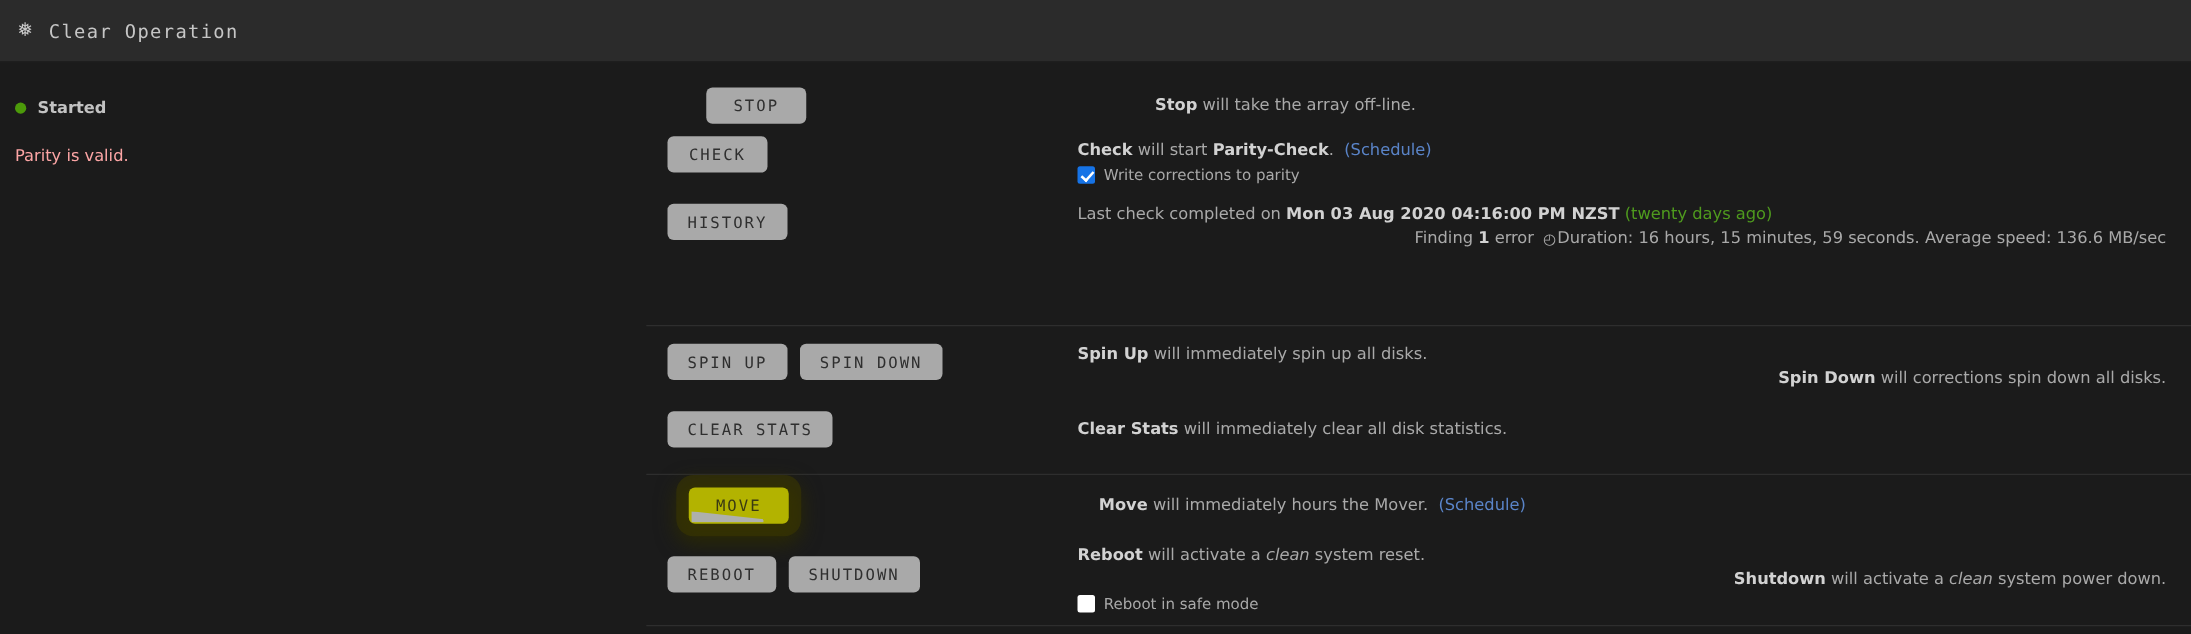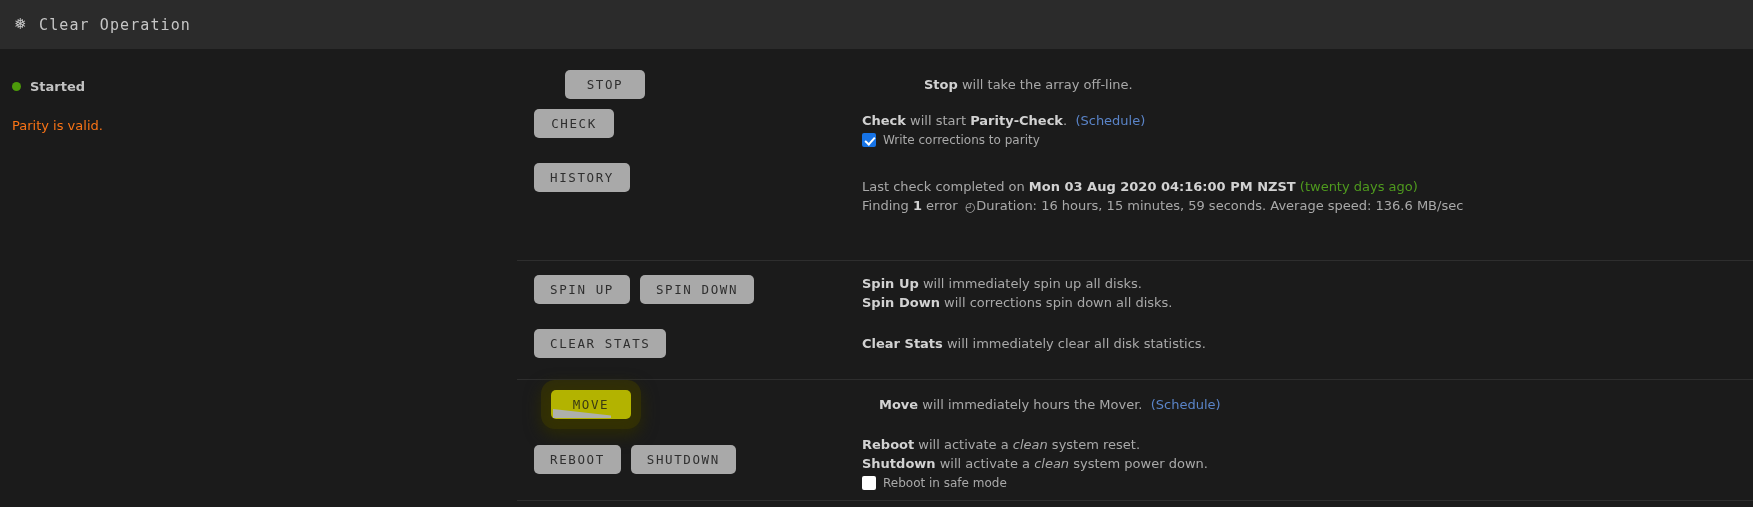--- a/index.html
+++ b/index.html
@@ -124,33 +124,33 @@
   }
   .dot {
     width: 9px;
     height: 9px;
     border-radius: 50%;
     background: #4c9a0a;
     display: inline-block;
     flex: 0 0 9px;
   }
   .parity-text {
-    color: #f97316;
+    color: #fca5a5;
     font-size: 13px;
   }
 
   
   .desc {
     line-height: 1.22;
     color: #a9a9a9;
     font-size: 13px;
   }
   .desc b, .desc strong { color: #d2d2d2; font-weight: bold; }
   .desc i, .desc em { font-style: italic; }
-  .desc-line + .desc-line { margin-top: 3px; }
+  .desc-line + .desc-line { margin-top: 3px; text-align: right; }
 
   .link {
     color: #5a84c8;
     text-decoration: none;
     cursor: pointer;
   }
 
   .green { color: #4f9a1e; }
 
   .clock-icon {
@@ -246,21 +246,21 @@
         <label>Write corrections to parity</label>
       </div>
     </div>
   </div>
 
   <div class="block row" style="top:113px;">
     <div class="col-status"></div>
     <div class="col-buttons">
       <button class="btn">HISTORY</button>
     </div>
-    <div class="col-desc desc" style="padding-top:1px;margin-top:15px;">
+    <div class="col-desc desc" style="padding-top:1px;">
       <div class="desc-line"><span>Last check completed on </span><b>Mon 03 Aug 2020 04:16:00 PM NZST</b> <span class="green">(twenty days ago)</span></div>
       <div class="desc-line"><span>Finding </span><b>1</b><span> error</span> <span class="clock-icon">◴</span><span>Duration: 16 hours, 15 minutes, 59 seconds. Average speed: 136.6 MB/sec</span></div>
     </div>
   </div>
 
   <div class="block divider" style="top:210px;"></div>
 
   <div class="block row" style="top:225px;">
     <div class="col-status"></div>
     <div class="col-buttons">

